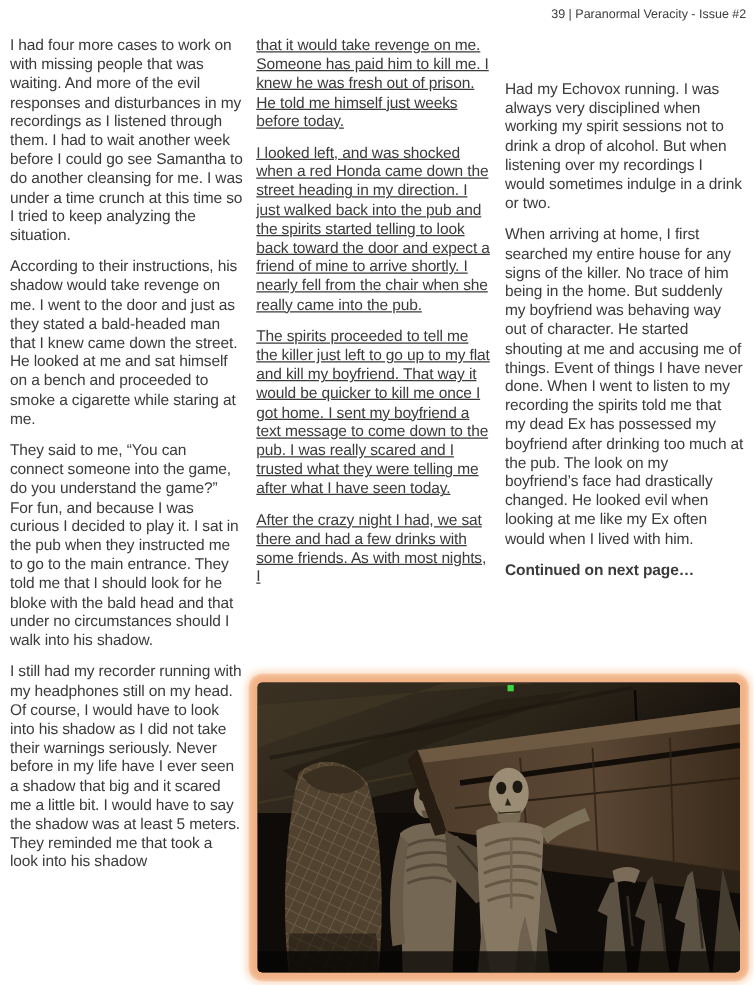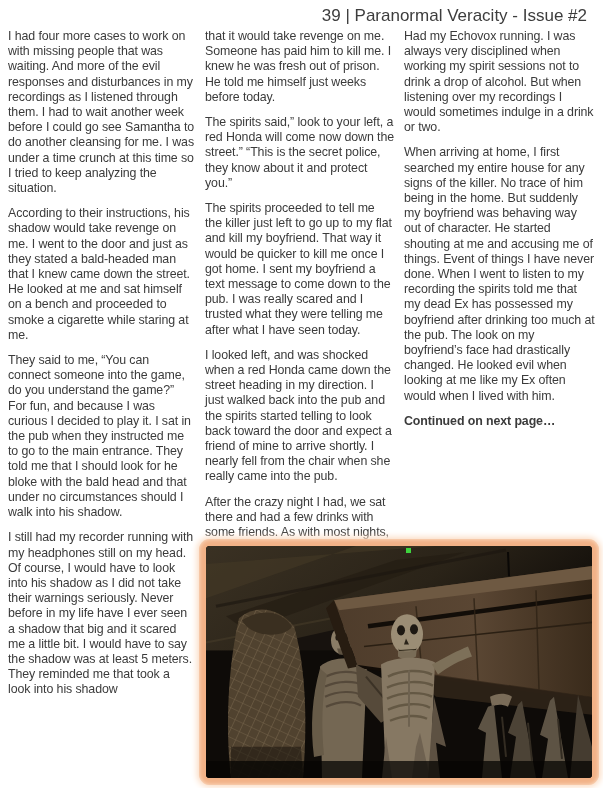--- a/index.html
+++ b/index.html
@@ -3,31 +3,31 @@
 <meta charset="utf-8">
 <style>
   html,body{margin:0;padding:0;}
   body{
     width:603px;height:788px;position:relative;overflow:hidden;
     background:#ffffff;
     font-family:"Liberation Sans","DejaVu Sans",sans-serif;
     color:#3b3b3b;
   }
   .page-header{
-    position:absolute;top:6px;right:16px;
-    font-size:17px;color:#3d3d3d;letter-spacing:0;
+    position:absolute;top:6px;right:6px;
+    font-size:10px;color:#3d3d3d;letter-spacing:0;
   }
   .col{
     position:absolute;top:29px;
     font-size:12.4px;line-height:15.2px;letter-spacing:-0.1px;
     text-align:left;
   }
   .col-1{left:8px;width:187px;}
-  .col-2{left:205px;width:189px;}
-  .col-3{left:404px;width:192px;}
+  .col-2{left:205px;width:189px;text-decoration:underline;}
+  .col-3{left:404px;width:192px;margin-top:35px;}
   .col p{margin:0 0 10px 0;}
   .continued{font-weight:bold;margin-top:2px;}
   .photo-frame{
     position:absolute;left:199px;top:539px;width:400px;height:246px;
     background:#f2b287;
     border-radius:11px;
     box-shadow:0 0 6px 2px #fbdcc3, inset 0 0 4px #fde7d4;
     padding:0;box-sizing:border-box;
   }
   .photo-inner{
@@ -43,23 +43,22 @@
 
 <div class="col col-1">
   <p>I had four more cases to work on with missing people that was waiting.  And more of the evil responses and disturbances in my recordings as I listened through them. I had to wait another week before I could go see Samantha to do another cleansing for me. I was under a time crunch at this time so I tried to keep analyzing the situation.</p>
   <p>According to their instructions, his shadow would take revenge on me. I went to the door and just as they stated a bald-headed man that I knew came down the street. He looked at me and sat himself on a bench and proceeded to smoke a cigarette while staring at me.</p>
   <p>They said to me, “You can connect someone into the game, do you understand the game?”  For fun, and because I was curious I decided to play it.  I sat in the pub when they instructed me to go to the main entrance. They told me that I should look for he bloke with the bald head and that under no circumstances should I walk into his shadow.</p>
   <p>I still had my recorder running with my headphones still on my head.  Of course, I would have to look into his shadow as I did not take their warnings seriously.  Never before in my life have I ever seen a shadow that big and it scared me a little bit. I would have to say the shadow was at least 5 meters.  They reminded me that took a look into his shadow</p>
 </div>
 
 <div class="col col-2">
   <p>that it would take revenge on me. Someone has paid him to kill me. I knew he was fresh out of prison. He told me himself just weeks before today.</p>
-  <p>The spirits said,” look to your left, a red Honda will come now down the street.”  “This is the secret police, they know about it and protect you.”</p>
+  <p>I looked left, and was shocked when a red Honda came down the street heading in my direction. I just walked back into the pub and the spirits started telling to look back toward the door and expect a friend of mine to arrive shortly.  I nearly fell from the chair when she really came into the pub.</p>
   <p>The spirits proceeded to tell me the killer just left to go up to my flat and kill my boyfriend. That way it would be quicker to kill me once I got home. I sent my boyfriend a text message to come down to the pub. I was really scared and I trusted what they were telling me after what I have seen today.</p>
-  <p>I looked left, and was shocked when a red Honda came down the street heading in my direction. I just walked back into the pub and the spirits started telling to look back toward the door and expect a friend of mine to arrive shortly.  I nearly fell from the chair when she really came into the pub.</p>
   <p>After the crazy night I had, we sat there and had a few drinks with some friends. As with most nights, I</p>
 </div>
 
 <div class="col col-3">
   <p>Had my Echovox running. I was always very disciplined when working my spirit sessions not to drink a drop of alcohol. But when listening over my recordings I would sometimes indulge in a drink or two.</p>
   <p>When arriving at home, I first searched my entire house for any signs of the killer. No trace of him being in the home. But suddenly my boyfriend was behaving way out of character. He started shouting at me and accusing me of things. Event of things I have never done. When I went to listen to my recording the spirits told me that my dead Ex has possessed my boyfriend after drinking too much at the pub.  The look on my boyfriend’s face had drastically changed. He looked evil when looking at me like my Ex often would when I lived with him.</p>
   <p class="continued">Continued on next page…</p>
 </div>
 
 <div class="photo-frame">

